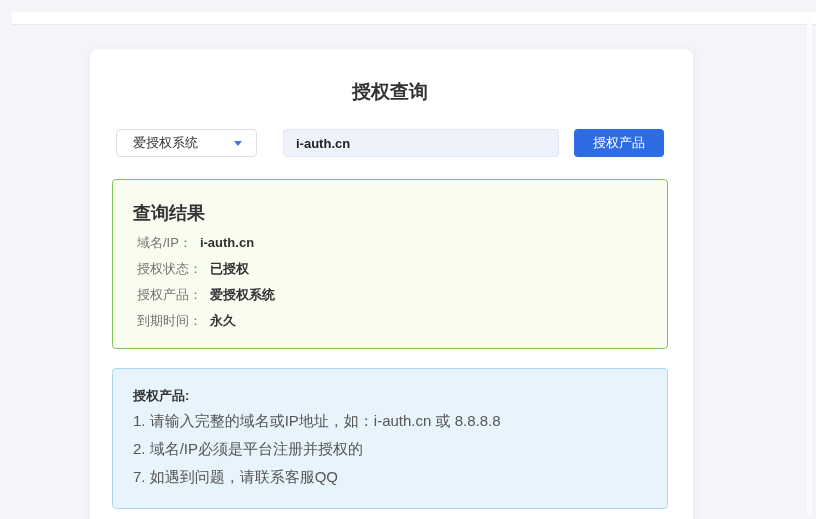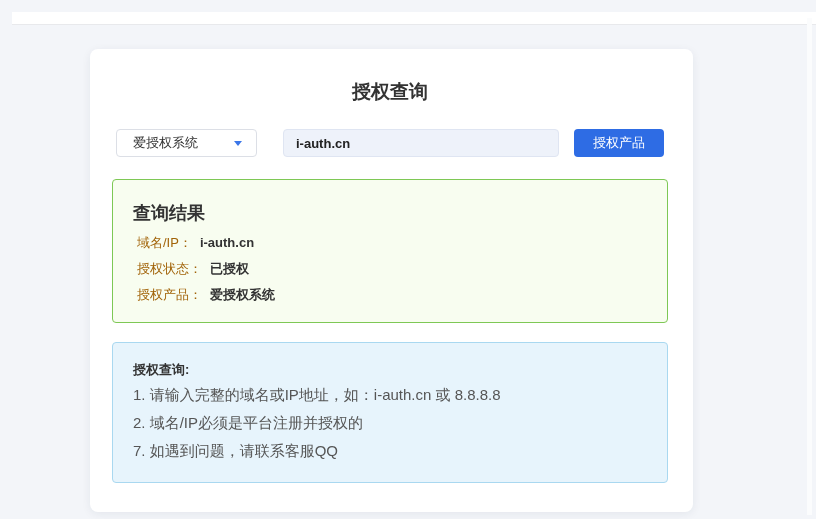--- a/index.html
+++ b/index.html
@@ -101,21 +101,21 @@
     font-size: 18px;
     font-weight: bold;
     color: #333333;
     margin-bottom: 7px;
   }
   .result-row {
     font-size: 13px;
     line-height: 17px;
     margin-top: 9px;
   }
-  .result-label { color: #a16207; }
+  .result-label { color: #737373; }
   .result-value { color: #333333; font-weight: bold; }
   .tips-panel {
     margin-top: 19px;
     background: #e7f4fc;
     border: 1px solid #a9d8f0;
     border-radius: 4px;
     padding: 14px 16px 15px;
   }
   .tips-title {
     font-size: 13px;
@@ -155,22 +155,25 @@
 
     <div class="result-row">
       <span class="result-label">域名/IP：</span><span class="result-value">i-auth.cn</span>
     </div>
     <div class="result-row">
       <span class="result-label">授权状态：</span><span class="result-value">已授权</span>
     </div>
     <div class="result-row">
       <span class="result-label">授权产品：</span><span class="result-value">爱授权系统</span>
     </div>
+    <div class="result-row">
+      <span class="result-label">到期时间：</span><span class="result-value">永久</span>
+    </div>
   </div>
 
   <div class="tips-panel">
-    <div class="tips-title">授权查询:</div>
+    <div class="tips-title">授权产品:</div>
     <div class="tips-item">1. 请输入完整的域名或IP地址，如：i-auth.cn 或 8.8.8.8</div>
     <div class="tips-item">2. 域名/IP必须是平台注册并授权的</div>
     <div class="tips-item">7. 如遇到问题，请联系客服QQ</div>
   </div>
 
 </div>
 
 </body></html>

